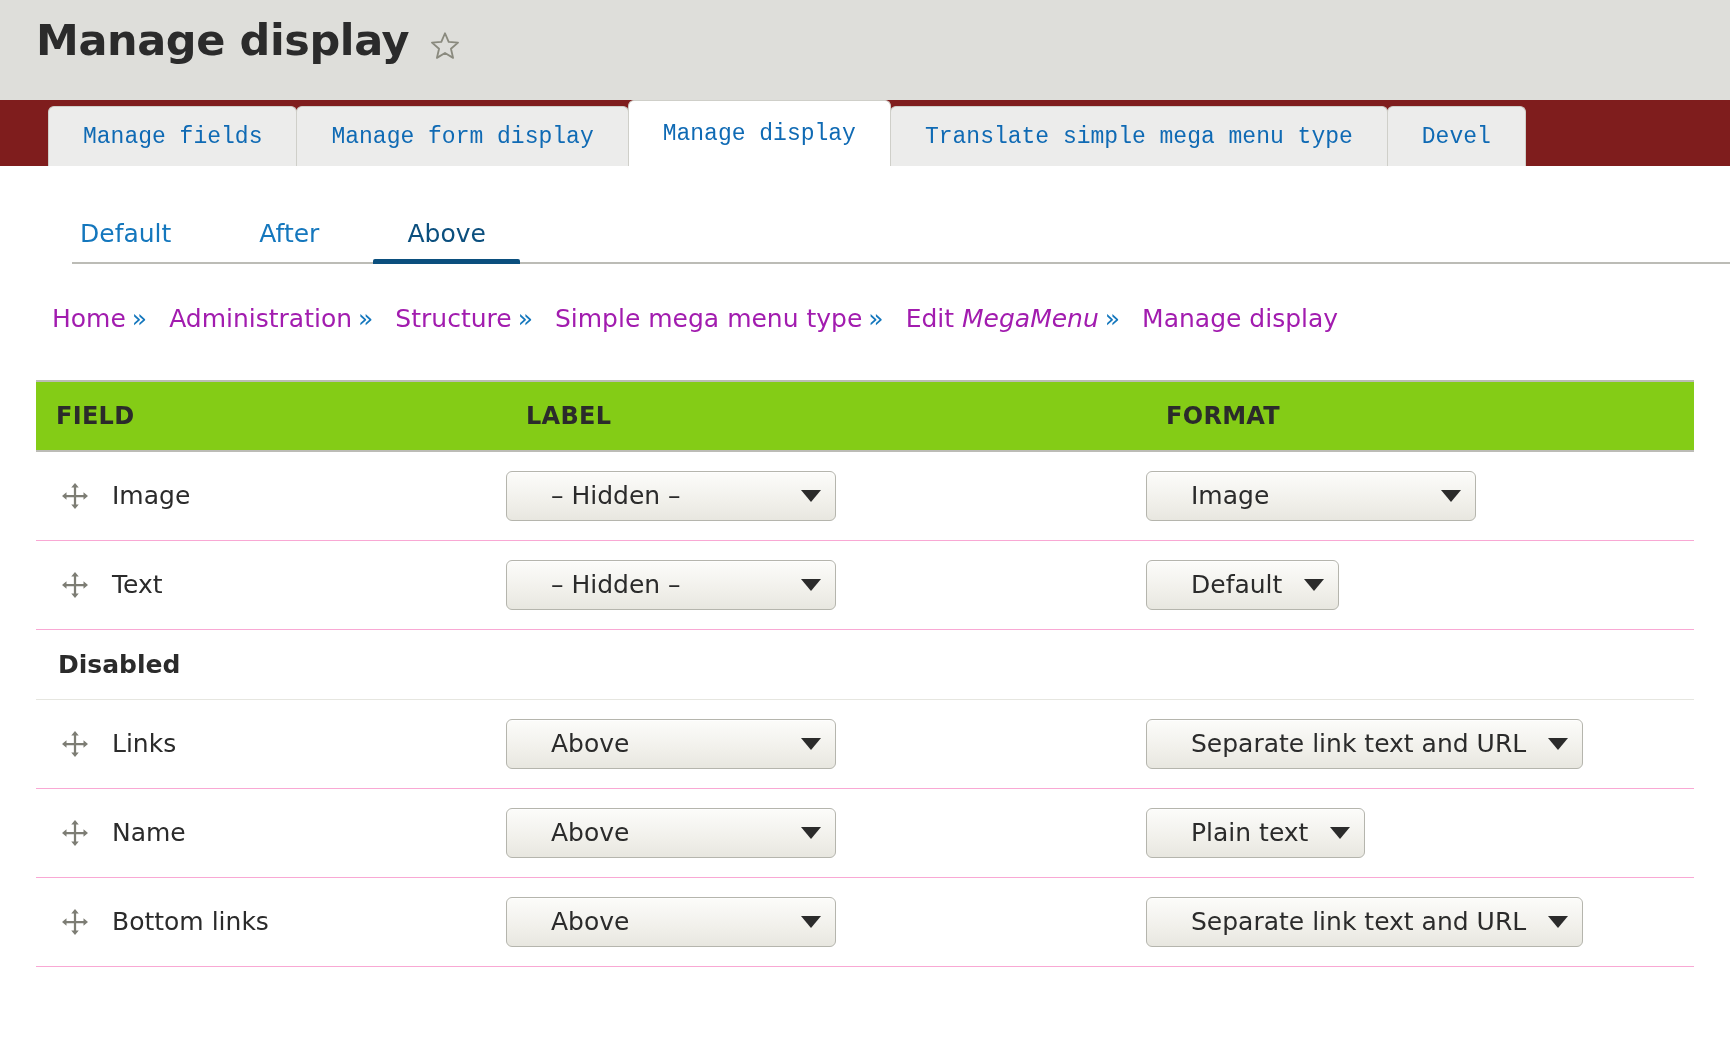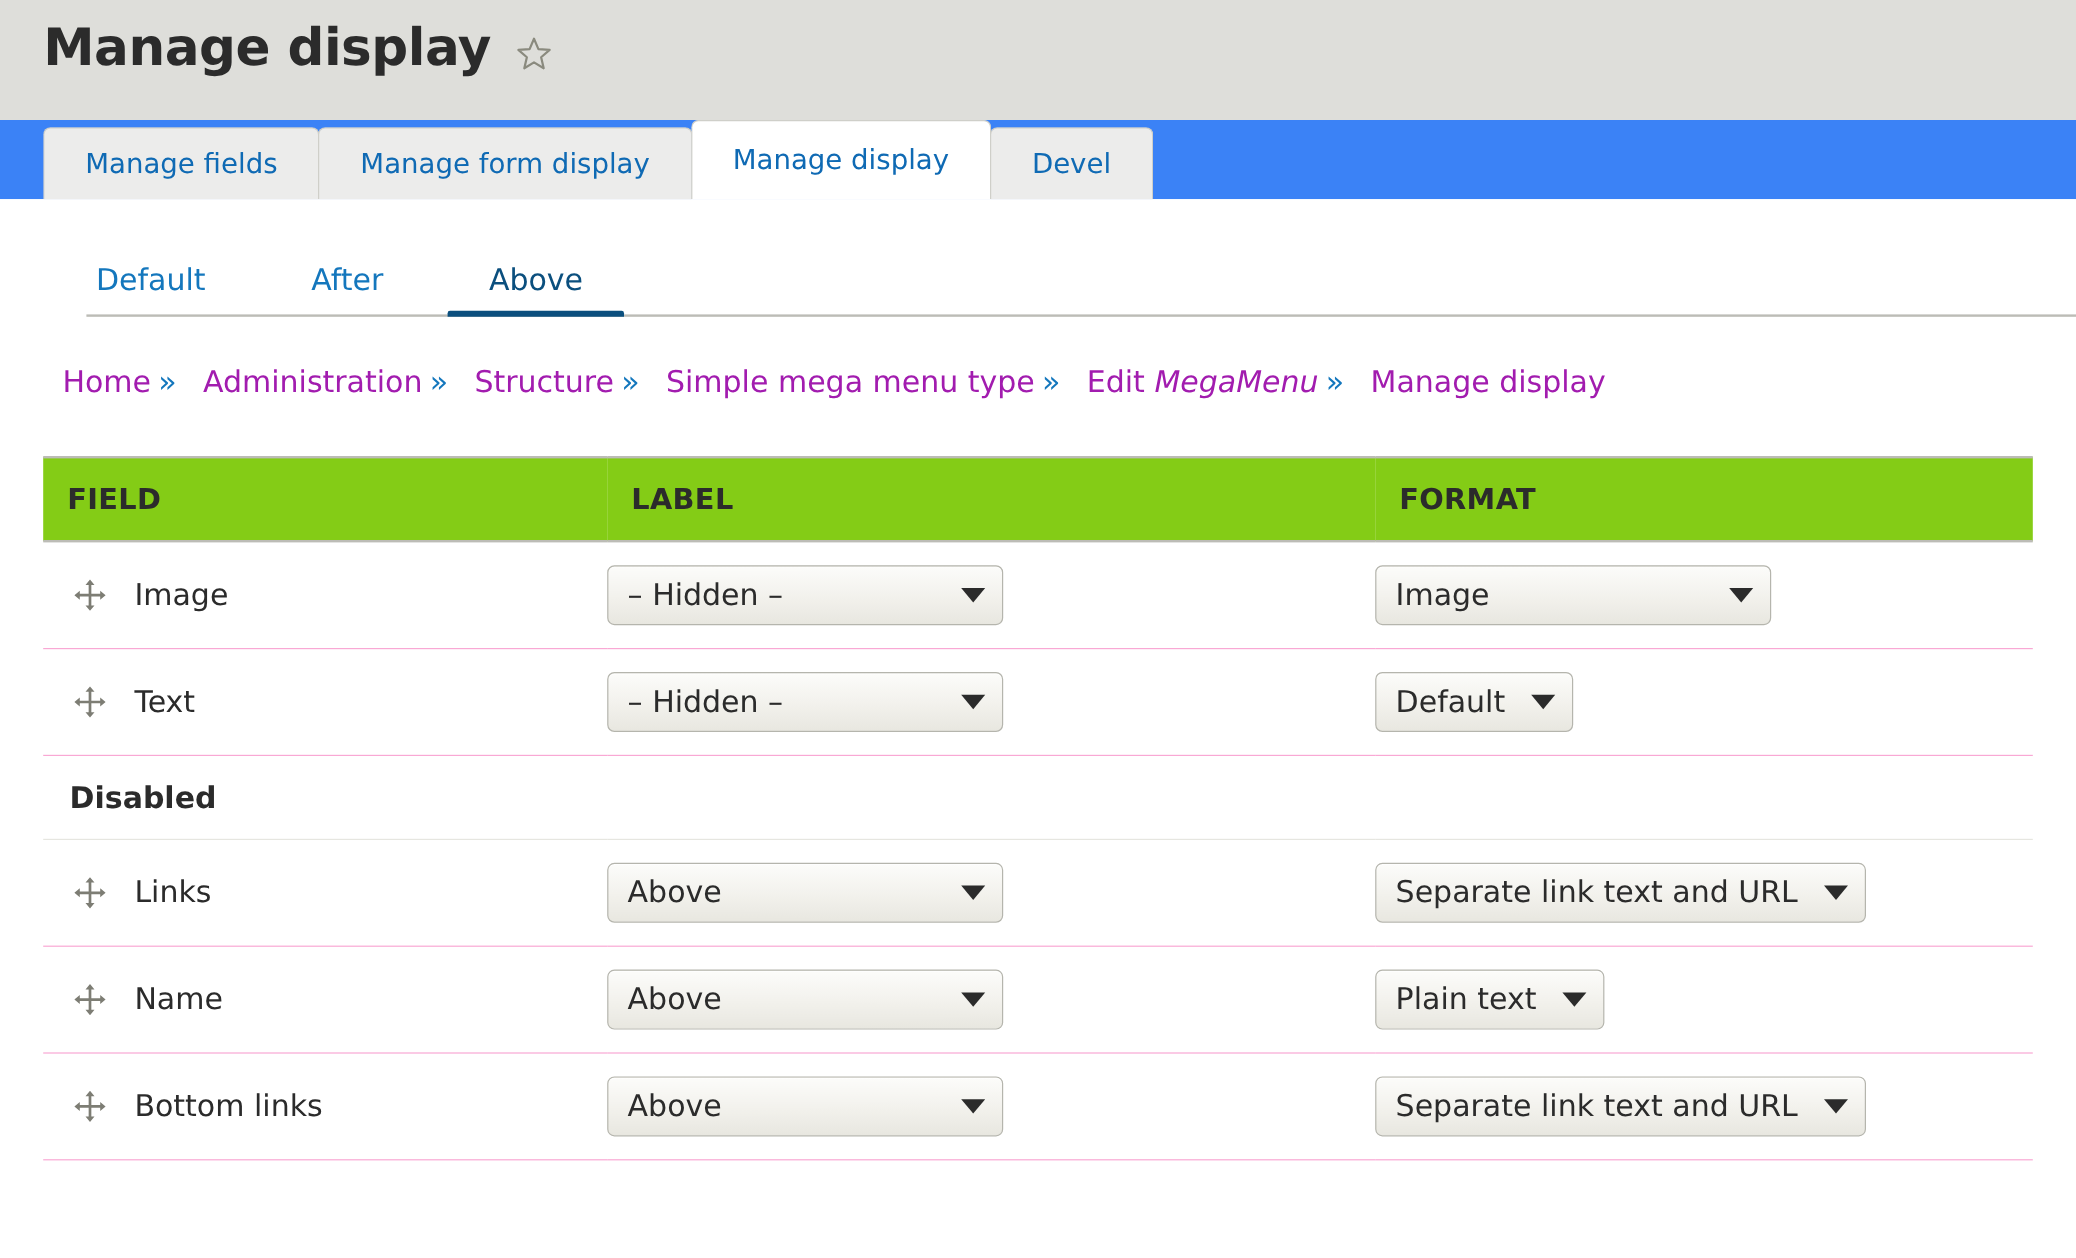--- a/index.html
+++ b/index.html
@@ -31,24 +31,25 @@
   .star-icon {
     display:inline-block;
     vertical-align:middle;
     margin-left:14px;
     margin-bottom:6px;
     cursor:pointer;
   }
 
   
   .primary-tabs-wrap {
-    background:#3b82f6;
+    background:#7f1d1d;
     height:66px;
     position:relative;
-    padding-left:36px;
+    padding-left:48px;
+    font-family:Liberation Mono, monospace;
   }
   .primary-tabs {
     display:flex;
     align-items:flex-end;
     height:66px;
     position:relative;
     z-index:2;
   }
   .ptab {
     height:60px;
@@ -192,21 +193,21 @@
     border-radius:6px;
     height:50px;
     padding:0 14px 0 16px;
     font-size:25px;
     color:#2b2b2b;
     cursor:pointer;
     white-space:nowrap;
     box-shadow:0 1px 0 rgba(255,255,255,0.7) inset;
     line-height:1;
   }
-  .sel .sel-text { margin-right:22px; }
+  .sel .sel-text { margin-right:22px;margin-left:28px; }
   .sel .caret {
     width:0; height:0;
     border-left:10px solid transparent;
     border-right:10px solid transparent;
     border-top:12px solid #2b2b2b;
     flex:0 0 auto;
   }
   .sel.fixed-label { width:330px; justify-content:space-between; }
   .sel.fixed-label .sel-text { margin-right:0; }
 
@@ -228,20 +229,23 @@
 <div class="primary-tabs-wrap">
   <div class="primary-tabs" id="primary-tabs">
       <div class="ptab">
         <span>Manage fields</span>
       </div>
       <div class="ptab">
         <span>Manage form display</span>
       </div>
       <div class="ptab active">
         <span>Manage display</span>
+      </div>
+      <div class="ptab">
+        <span>Translate simple mega menu type</span>
       </div>
       <div class="ptab">
         <span>Devel</span>
       </div>
     </div>
 </div>
 
 <div class="secondary-wrap">
   <div class="secondary-tabs" id="secondary-tabs">
     <div class="stab"><span>Default</span></div>

